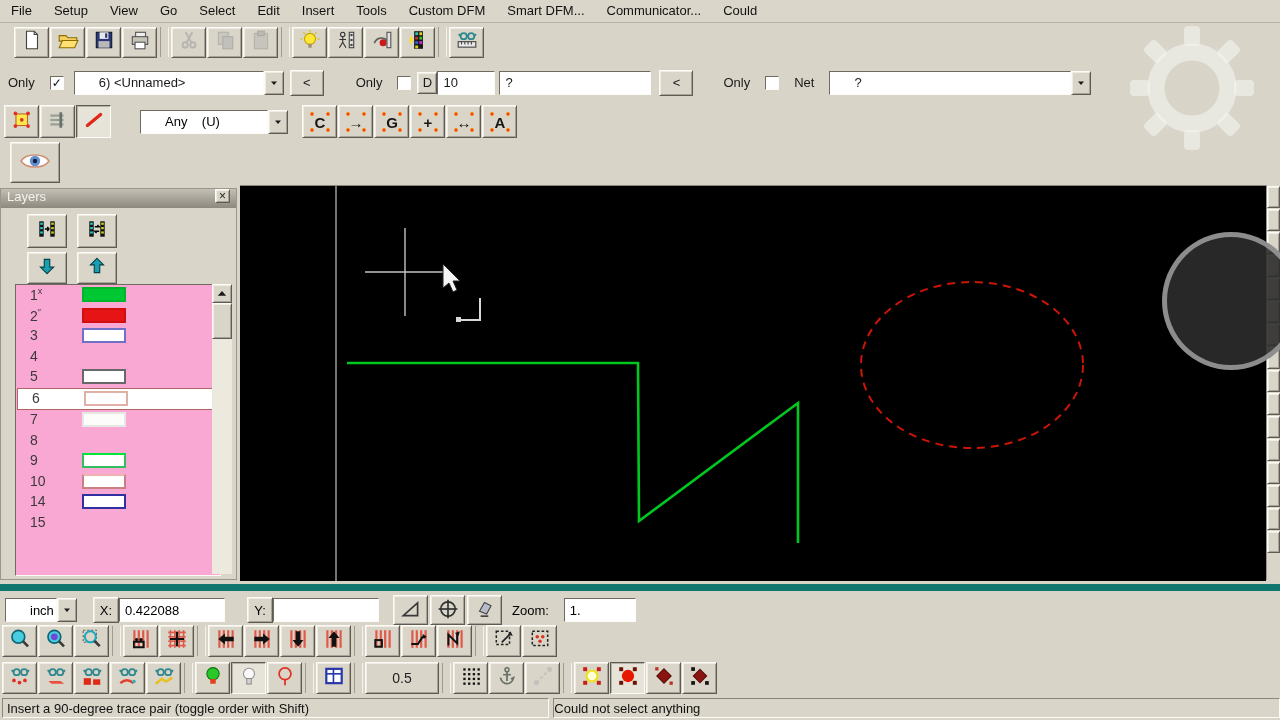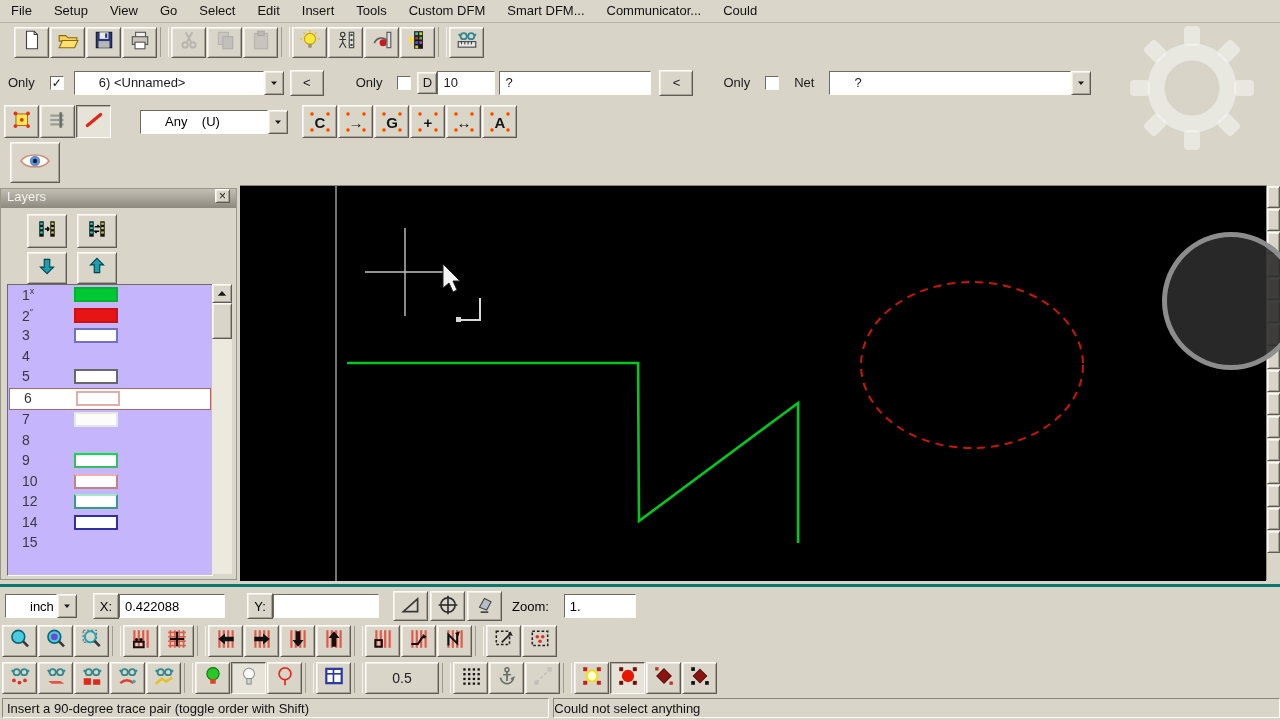--- a/index.html
+++ b/index.html
@@ -41,37 +41,37 @@
   #eyebtn svg{width:34px;height:26px;}
   
   #layers{left:0;top:188px;width:237px;height:392px;background:#d9d5c9;border:1px solid #9a968a;box-sizing:border-box;}
   #ltitle{height:19px;background:linear-gradient(#c3bfb5,#8d897f);display:flex;align-items:flex-start;
           color:#f2f2ee;font-size:13px;padding:0 6px;}
   #lclose{margin-left:auto;width:15px;height:14px;font-size:12px;line-height:12px;color:#222;}
   #lbtns{padding:6px 0 4px 26px;}
   #lbtns .tbtn{width:40px;height:34px;margin-right:6px;}
   #lbtns2{padding:0 0 4px 26px;}
   #lbtns2 .tbtn{width:40px;height:32px;margin-right:6px;}
-  #llist{position:absolute;left:6px;top:95px;width:204px;height:290px;background:#c4b5fd;
+  #llist{position:absolute;left:14px;top:95px;width:204px;height:290px;background:#f9a8d4;
          border:1px solid;border-color:#6f6b60 #fcfbf6 #fcfbf6 #6f6b60;overflow:hidden;}
   .lrow{position:relative;height:20.5px;font-size:14px;color:#3a3a3a;}
   .lrow .lnum{position:absolute;left:14px;top:1px;}
   .lrow sup{font-size:9px;}
   .lsw{position:absolute;left:66px;top:2px;width:44px;height:15px;box-sizing:border-box;}
   .lrow.sel{background:#fff;border:1px solid #b06464;margin:0 1px;}
   #lscroll{position:absolute;left:211px;top:95px;width:20px;height:290px;background:#ece9df;}
   #lscrollup{width:20px;height:19px;}
   #lthumb{position:absolute;left:0;top:19px;width:20px;height:36px;}
   
   #canvas{left:240px;top:185px;width:1026px;height:395px;background:#000;border-top:1px solid #8a8678;}
   
   #sliver{left:1266px;top:185px;width:14px;height:395px;background:#d9d5c9;border-left:1px solid #9a968a;}
   #sliver .sbtn{width:13px;height:22px;margin:1px 0 0 0;display:block;}
   
-  #coord{left:0;top:584px;width:1280px;height:38px;border-top:3px solid #0f766e;font-size:13px;}
+  #coord{left:0;top:584px;width:1280px;height:38px;border-top:7px solid #0f766e;font-size:13px;}
   #coord .tbtn{width:35px;height:30px;margin-right:2px;}
   
   #tb4{left:0;top:622px;width:1280px;height:38px;padding-left:2px;}
   #tb4 .tbtn{width:35px;height:32px;margin-right:1px;}
   #tb5{left:0;top:660px;width:1280px;height:36px;padding-left:2px;}
   #tb5 .tbtn{width:35px;height:32px;margin-right:1px;}
   .wbtn{width:74px !important;font-size:14px;color:#222;}
   
   #status{left:0;top:696px;width:1280px;height:24px;display:flex;align-items:center;font-size:13px;color:#111;}
   #stleft{margin-left:2px;width:581px;height:20px;padding:0 4px;display:flex;align-items:center;
@@ -489,24 +489,20 @@
       <div class="lrow">
         <span class="lnum">8</span>
       </div>
       <div class="lrow">
         <span class="lnum">9</span>
         <span class="lsw" style="background: rgb(255, 255, 255); border-width: 2px; border-style: solid; border-color: rgb(0, 230, 60) rgb(48, 192, 96) rgb(48, 192, 96); border-image: initial;"></span>
       </div>
       <div class="lrow">
         <span class="lnum">10</span>
         <span class="lsw" style="background: rgb(255, 255, 255); border-width: 2px; border-style: solid; border-color: rgb(240, 176, 176) rgb(200, 128, 128) rgb(200, 128, 128); border-image: initial;"></span>
-      </div>
-      <div class="lrow">
-        <span class="lnum">12</span>
-        <span class="lsw" style="background: rgb(255, 255, 255); border-width: 2px; border-style: solid; border-color: rgb(160, 232, 200) rgb(48, 160, 128) rgb(48, 160, 128); border-image: initial;"></span>
       </div>
       <div class="lrow">
         <span class="lnum">14</span>
         <span class="lsw" style="background: rgb(255, 255, 255); border: 2px solid rgb(48, 48, 160);"></span>
       </div>
       <div class="lrow">
         <span class="lnum">15</span>
       </div>
     </div>
   <div id="lscroll">

